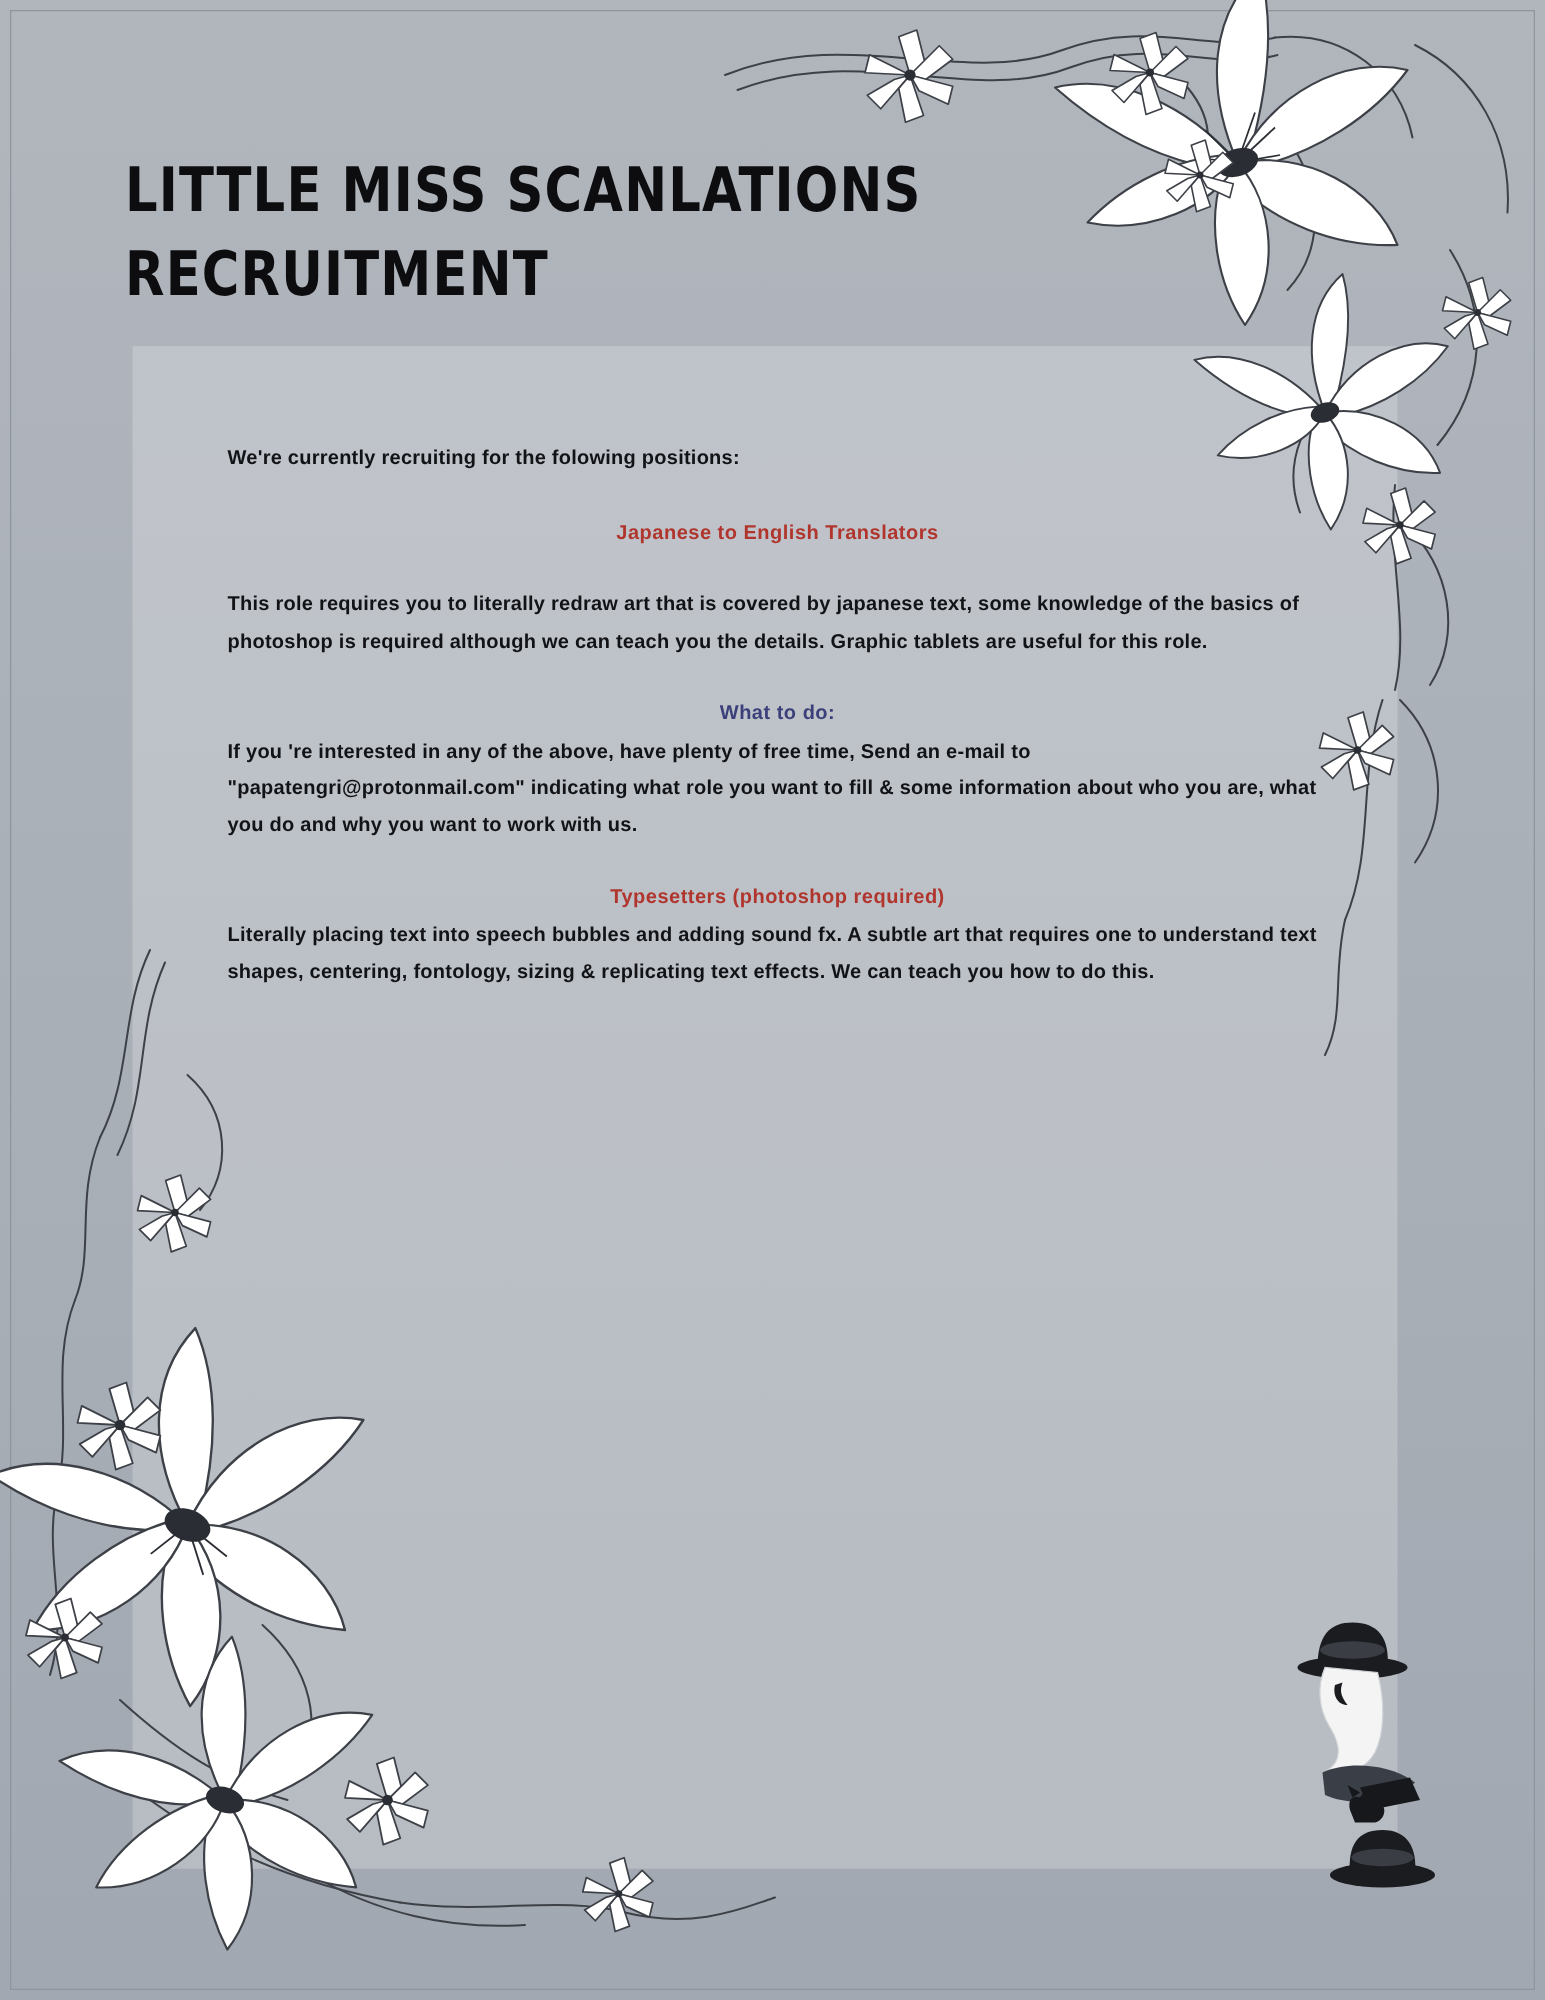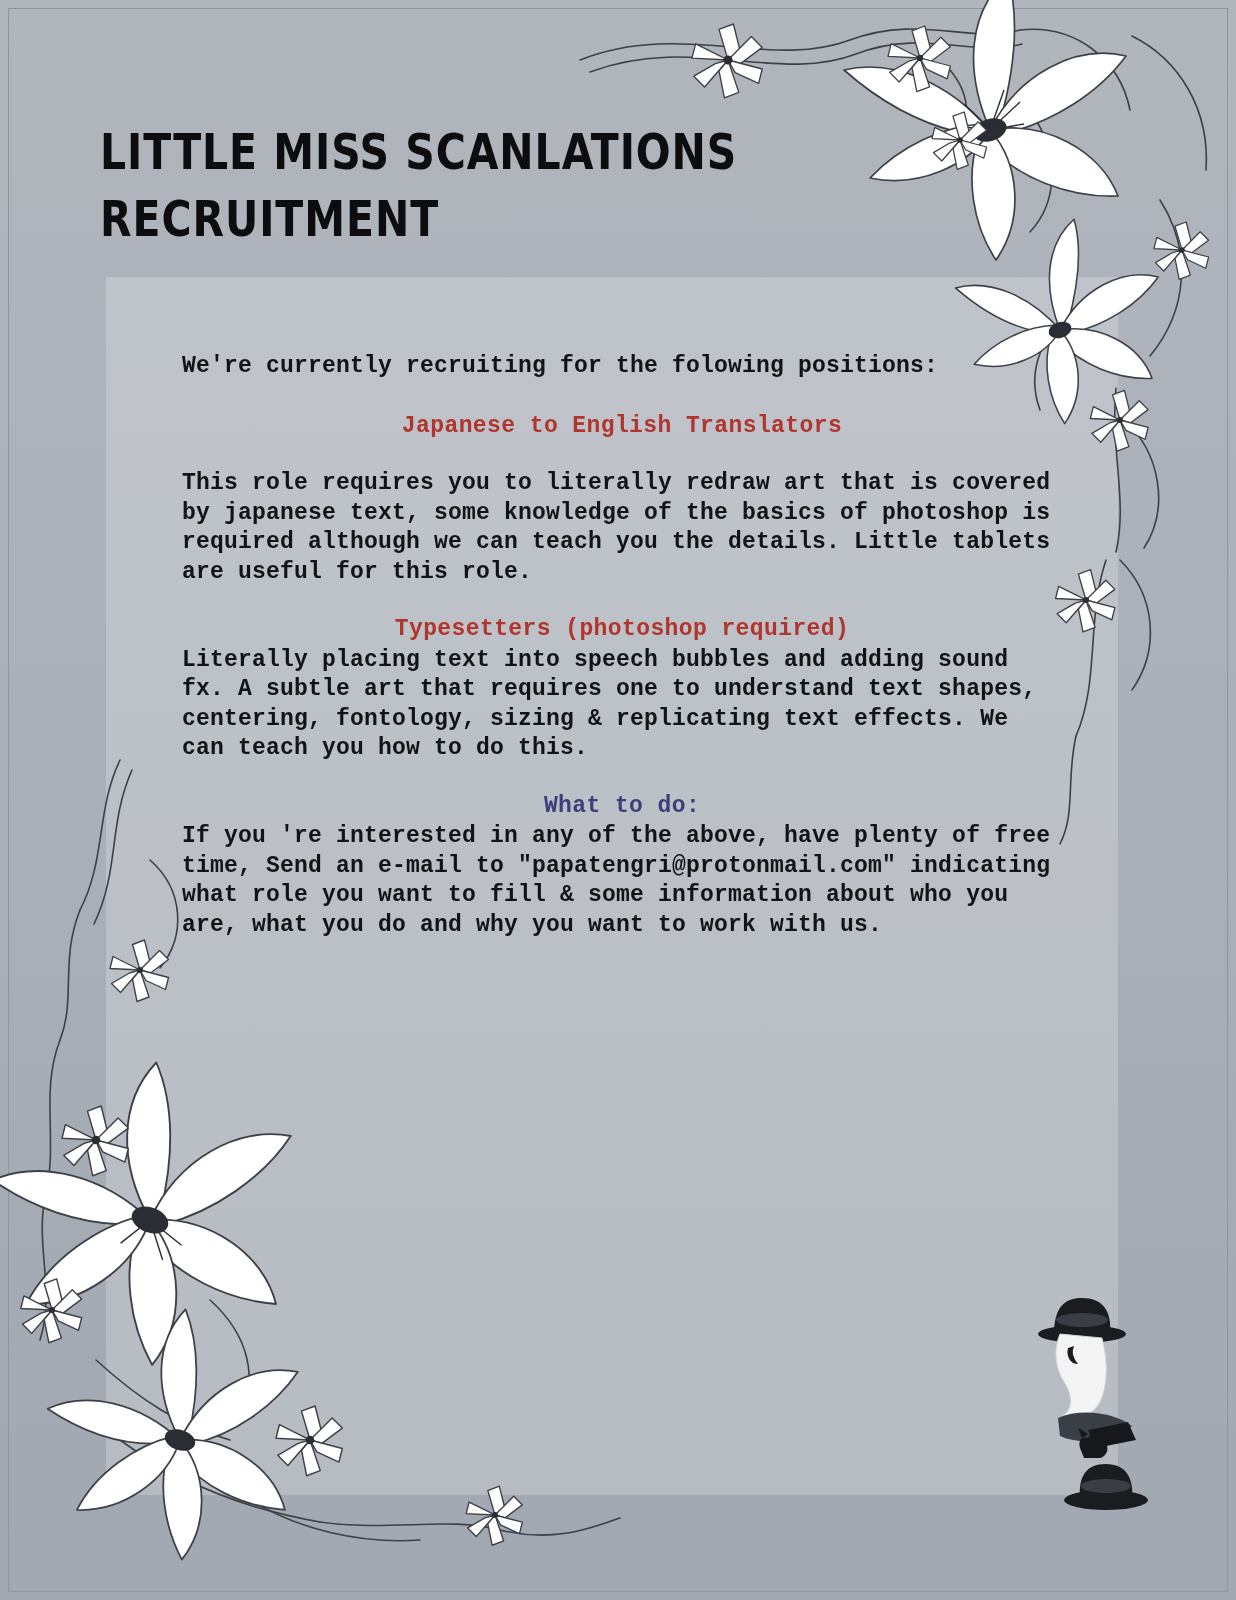--- a/index.html
+++ b/index.html
@@ -59,22 +59,22 @@
     background: rgba(255,255,255,0.22);
   }
 
   
   .content {
     position: absolute;
     left: 182px;
     top: 352px;
     width: 880px;
     color: #121316;
-    font-family: Liberation Mono, monospace;
-    font-size: 23px;
+    font-family: Liberation Sans, sans-serif;
+    font-size: 16px;
     line-height: 29.5px;
     letter-spacing: 0.2px;
   }
   .intro {
     margin: 0 0 30px 0;
     font-weight: bold;
   }
   .section { margin: 0 0 28px 0; }
   .section:last-child { margin-bottom: 0; }
   .sec-head {
@@ -375,27 +375,27 @@
 
   <div class="content">
 
     <p class="intro">We're currently recruiting for the folowing positions:</p>
 
     <div class="section">
       <div class="sec-head red">Japanese to English Translators</div>
     </div>
 
     <div class="section">
-      <div class="sec-body">This role requires you to literally redraw art that is covered by japanese text, some knowledge of the basics of photoshop is required although we can teach you the details. Little tablets are useful for this role.</div>
+      <div class="sec-body">This role requires you to literally redraw art that is covered by japanese text, some knowledge of the basics of photoshop is required although we can teach you the details. Graphic tablets are useful for this role.</div>
+    </div>
+
+    <div class="section">
+      <div class="sec-head blue">What to do:</div>
+      <div class="sec-body">If you 're interested in any of the above, have plenty of free time, Send an e-mail to "papatengri@protonmail.com" indicating what role you want to fill &amp; some information about who you are, what you do and why you want to work with us.</div>
     </div>
 
     <div class="section">
       <div class="sec-head red">Typesetters (photoshop required)</div>
       <div class="sec-body">Literally placing text into speech bubbles and adding sound fx. A subtle art that requires one to understand text shapes, centering, fontology, sizing &amp; replicating text effects. We can teach you how to do this.</div>
     </div>
 
-    <div class="section">
-      <div class="sec-head blue">What to do:</div>
-      <div class="sec-body">If you 're interested in any of the above, have plenty of free time, Send an e-mail to "papatengri@protonmail.com" indicating what role you want to fill &amp; some information about who you are, what you do and why you want to work with us.</div>
-    </div>
-
   </div>
 </div>
 
 </body></html>

